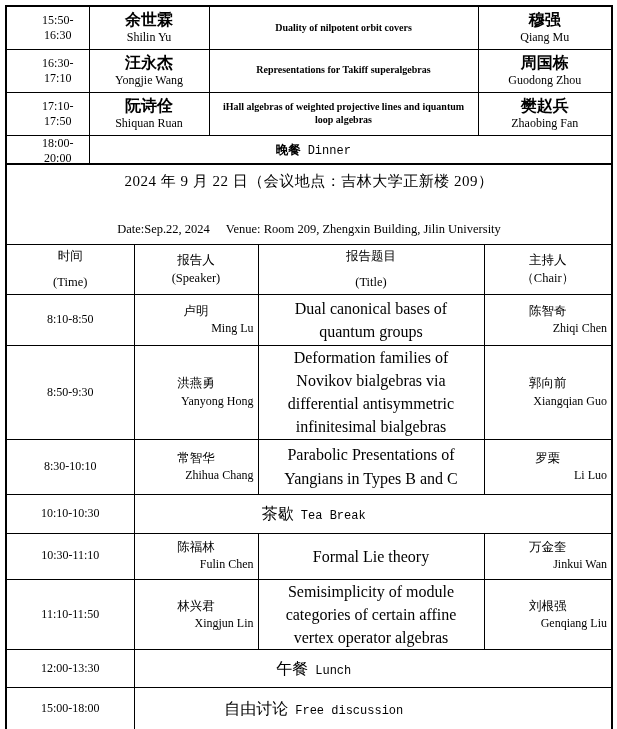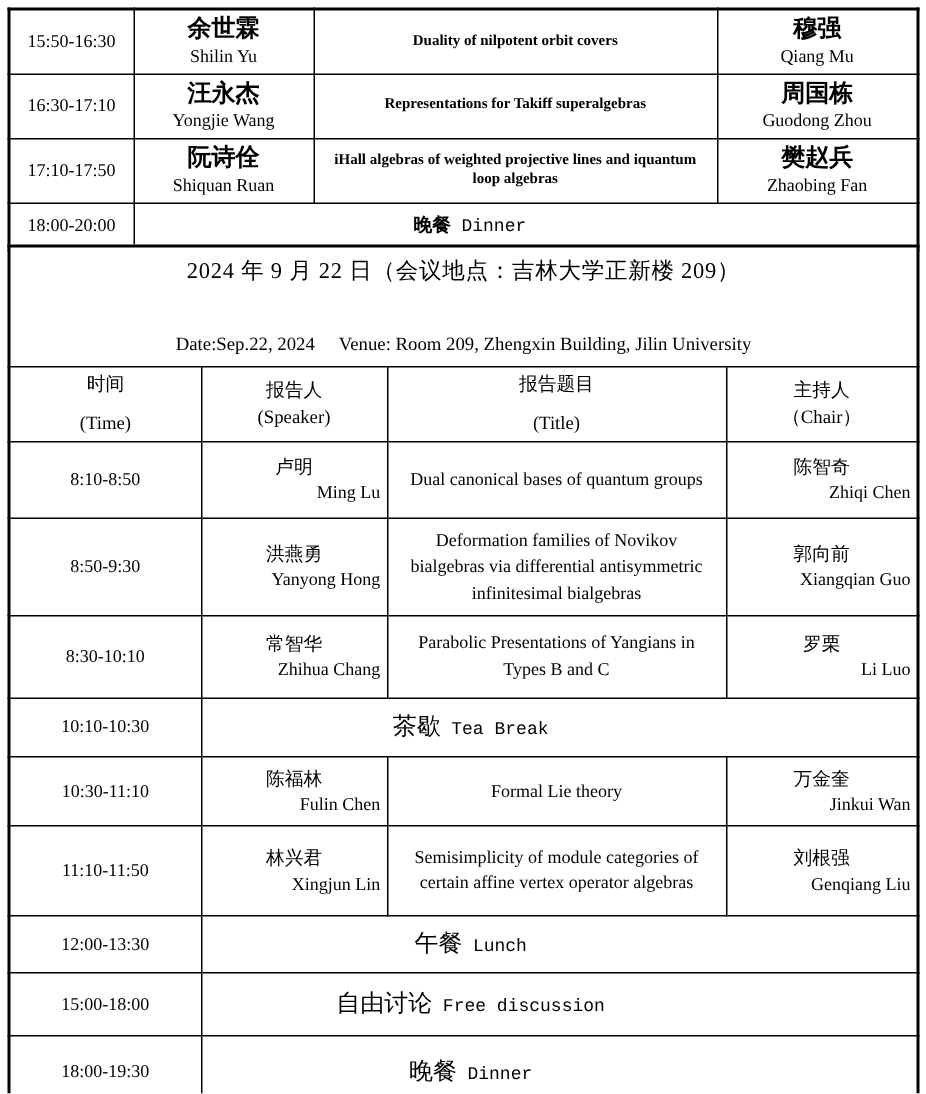--- a/index.html
+++ b/index.html
@@ -23,33 +23,33 @@
   td{
     border:1px solid #000;
     text-align:center;
     vertical-align:middle;
     padding:0 4px;
     overflow:hidden;
   }
 
   
   #top-table td{line-height:1.25;}
-  #top-table .c-time{font-size:12px;}
+  #top-table .c-time{font-size:12px;padding-left:24px;}
   #top-table .zh{font-size:16px;font-weight:bold;}
   #top-table .en{font-size:12px;}
   #top-table .c-title{font-size:10px;font-weight:bold;}
   #top-table .merged{padding-right:78px;font-size:12px;}
   #top-table .merged .zh-inline{font-weight:bold;font-size:12.5px;}
 
   
   #main-table td{line-height:1.45;}
   #main-table .c-time{font-size:12px;}
   #main-table .zh{font-size:12.5px;}
   #main-table .en{font-size:12px;text-align:right;}
-  #main-table .c-title{font-size:12px;padding:0 10px;}
+  #main-table .c-title{font-size:16px;padding:0 10px;}
   #main-table .merged{padding-right:122px;font-size:12px;}
   #main-table .merged .zh-inline{font-size:16px;font-family:Liberation Serif, serif;}
   .gap{margin-left:7px;font-family:Liberation Mono, monospace;}
 
   
   .day-head{padding:6px 0;}
   .day-line1{font-size:15px;letter-spacing:0.5px;}
   .day-line2{font-size:12.5px;margin-top:27px;}
   .day-line2 .venue{margin-left:16px;}
 

